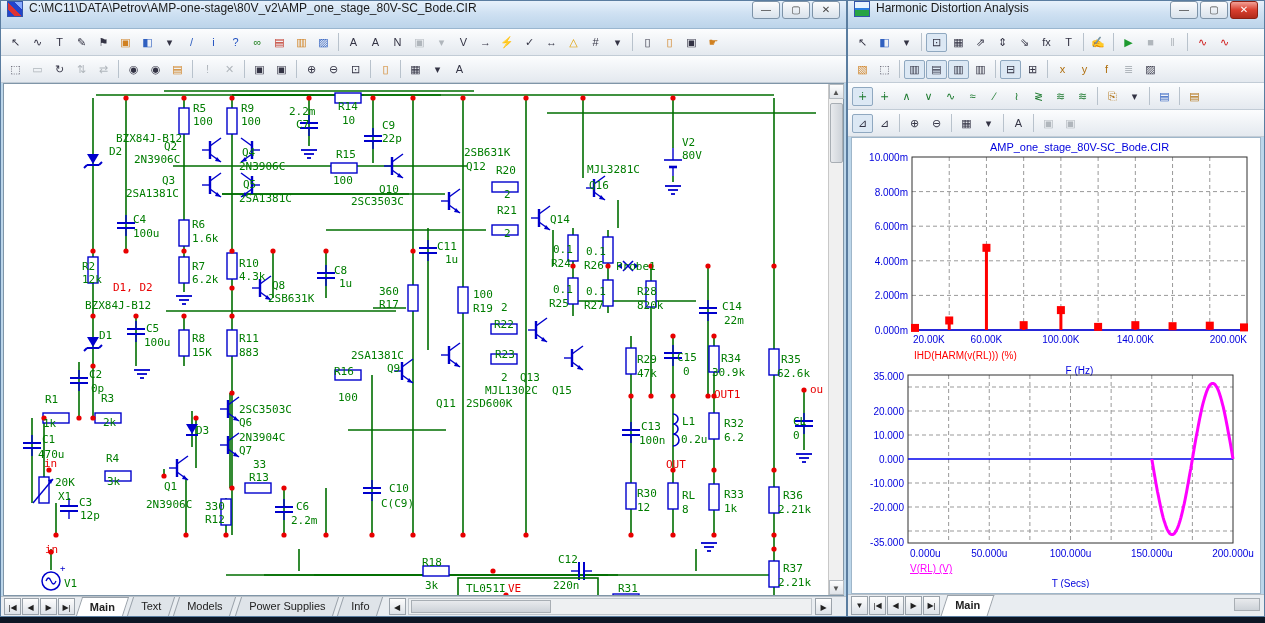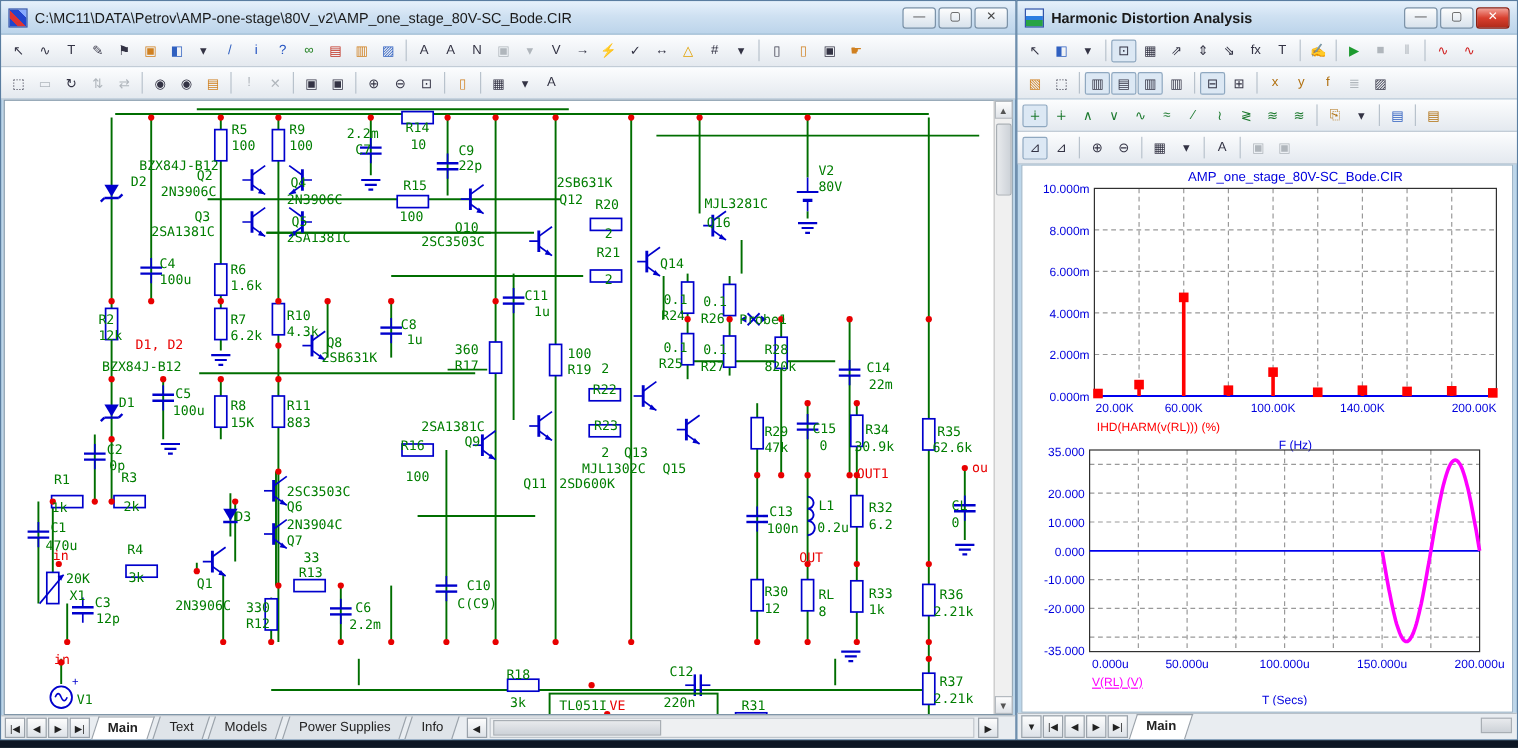--- a/index.html
+++ b/index.html
@@ -1,21 +1,21 @@
 <!DOCTYPE html>
 <html><head>
 <meta charset="utf-8">
 <style>
   * { margin:0; padding:0; box-sizing:border-box; }
   html,body { width:1265px; height:623px; overflow:hidden; font-family:"Liberation Sans", sans-serif; background:#0d1624; }
   #stage { position:relative; width:1265px; height:623px; background:#0d1624; }
   .window { position:absolute; top:0; height:617px; background:#bcd6ea; border:1px solid #5a7da0; display:flex; flex-direction:column; }
   #left-window { left:0; width:847px; }
   #right-window { left:847px; width:418px; }
-  .titlebar { height:28px; display:flex; align-items:center; padding:0 6px; gap:6px;
+  .titlebar { height:28px; display:flex; padding:0 6px; gap:6px;
     background:linear-gradient(#e7f1fb,#cfe1f2 45%,#bcd4ea); border-bottom:1px solid #9ab6cf; }
   .titlebar .title { flex:1; font-size:12px; color:#1a1a1a; white-space:nowrap; overflow:hidden; }
   .win-icon { width:16px; height:16px; border:1px solid #3355aa; background:
     linear-gradient(45deg,#2244cc 25%,#dd3333 25%,#dd3333 50%,#2244cc 50%,#2244cc 75%,#88aaff 75%); }
   .win-icon.chart { background:linear-gradient(#e8f4ff 40%,#2a7de1 40%,#2a7de1 60%,#27a344 60%); }
   .winbtns { display:flex; gap:2px; }
   .wbtn { width:28px; height:18px; border:1px solid #7d93a8; border-radius:3px; font-size:10px; line-height:16px;
     text-align:center; color:#444; background:linear-gradient(#fdfdfd,#d8e2ec); }
   .wbtn.close-red { background:linear-gradient(#f2a197,#d93f2e 50%,#b02a1a); color:#fff; border-color:#8c2012; }
   .toolbar { display:flex; align-items:center; gap:1px; padding:2px 4px;
@@ -674,21 +674,21 @@
         <div class="thumb"></div>
           <div class="fill"></div>
       </div>
       <div class="navbtn" style="margin-right:14px">▶</div>
     </div>
   </div>
 
   <div class="window" id="right-window">
     <div class="titlebar">
       <div class="win-icon chart"></div>
-      <div class="title" style="font-weight:bold">Harmonic Distortion Analysis</div>
+      <div class="title" style="font-weight:normal">Harmonic Distortion Analysis</div>
       <div class="winbtns">
         <div class="wbtn">—</div>
         <div class="wbtn">▢</div>
         <div class="wbtn close-red">✕</div>
       </div>
     </div>
     <div class="toolbar" id="rw-t1">
         <div class="tbtn">↖</div>
         <div class="tbtn" style="color: rgb(48, 96, 192);">◧</div>
         <div class="tbtn">▾</div>

